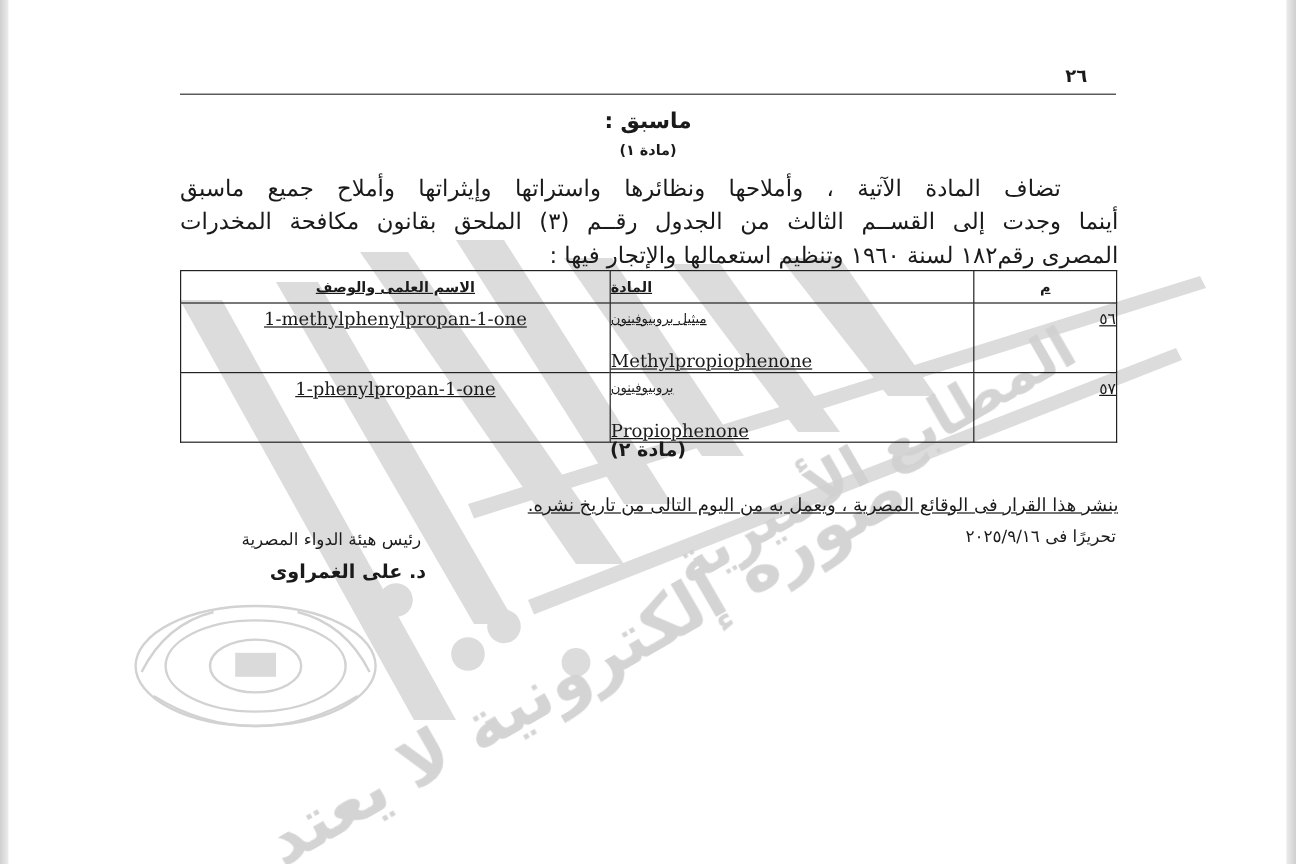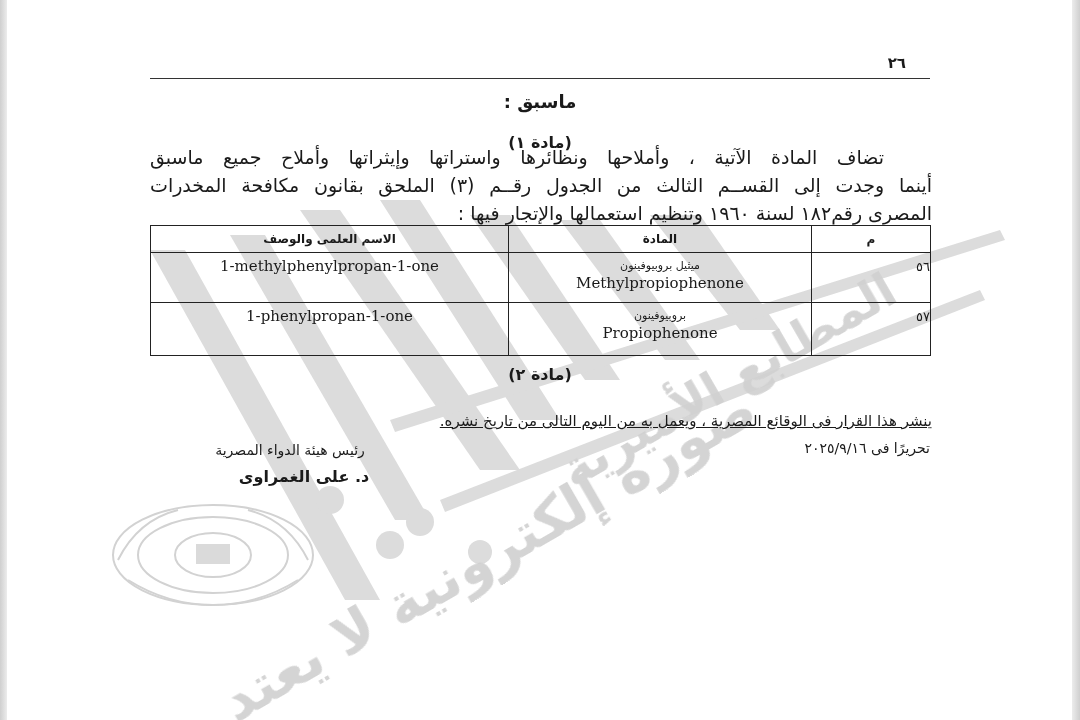--- a/index.html
+++ b/index.html
@@ -20,51 +20,51 @@
     .running-header {
       position: absolute; left: 150px; top: 52px; width: 780px; height: 26px;
       border-bottom: 1.5px solid #333;
       font-size: 15px; font-weight: bold;
     }
     .running-header .page-num { position: absolute; right: 24px; top: 2px; }
     .running-header .issue { position: absolute; right: 120px; top: 2px; }
 
     .center-title { position: absolute; left: 150px; width: 780px; text-align: center; font-weight: bold; }
     .t-decided { top: 91px; font-size: 18px; }
-    .t-art1 { top: 118px; font-size: 16px; margin-top: 15px; }
+    .t-art1 { top: 118px; font-size: 12px; }
     .t-art2 { top: 365px; font-size: 16px; }
 
     .para { position: absolute; left: 150px; width: 782px; font-size: 19px; line-height: 28px; text-align: justify; }
     .para1 { top: 143px; }
     .para1 .line { display: block; text-align-last: justify; white-space: nowrap; }
     .para1 .line.first { padding-right: 48px; }
     .para1 .line.last { text-align-last: right; }
 
     table.sched {
       position: absolute; left: 150px; top: 225px; width: 781px; height: 131px;
       border-collapse: collapse; direction: rtl;
       font-size: 13px;
     }
-    table.sched td, table.sched th { border: 1.5px solid #222; vertical-align: top; padding: 0; }
+    table.sched td, table.sched th { border: 1.5px solid #222; vertical-align: top; padding: 0; text-decoration: underline; }
     table.sched th { height: 26px; font-weight: bold; font-size: 12px; vertical-align: middle; }
     .col-num { width: 118px; text-align: center; }
-    .col-sub { width: 302px; text-align: center; }
+    .col-sub { width: 302px; text-align: left; }
     .col-sci { text-align: center; }
     .row1 td { height: 48px; }
     .row2 td { height: 52px; }
     .ar-small { font-size: 11px; display: block; margin-top: 6px; }
-    .en-name { font-family: "DejaVu Serif", serif; font-size: 15px; display: block; margin-top: 2px; direction: ltr; }
+    .en-name { font-family: "DejaVu Serif", serif; font-size: 15px; display: block; margin-top: 20px; direction: ltr; }
     .sci-name { font-family: "DejaVu Serif", serif; font-size: 15px; display: block; margin-top: 4px; direction: ltr; }
     .num-cell { display: block; margin-top: 6px; font-size: 13px; text-align: right; }
 
     .para2 { top: 409px; font-size: 15px; line-height: 24px; text-decoration: underline; }
     .date-line { position: absolute; right: 150px; top: 414px; font-size: 14px; margin-top: 26px; }
 
-    .sig-title { position: absolute; left: 170px; top: 442px; width: 240px; text-align: center; font-size: 14px; }
-    .sig-name { position: absolute; left: 184px; top: 467px; width: 240px; text-align: center; font-size: 16px; font-weight: bold; }
+    .sig-title { position: absolute; left: 156px; top: 442px; width: 240px; text-align: center; font-size: 14px; }
+    .sig-name { position: absolute; left: 170px; top: 467px; width: 240px; text-align: center; font-size: 16px; font-weight: bold; }
 
     .seal { position: absolute; left: 108px; top: 500px; width: 210px; height: 110px; }
   </style>
 </head>
 <body>
 
 <div class="edge-left"></div>
 <div class="edge-right"></div>
 
 <svg class="watermark" viewBox="0 0 1080 720" xmlns="http://www.w3.org/2000/svg">

